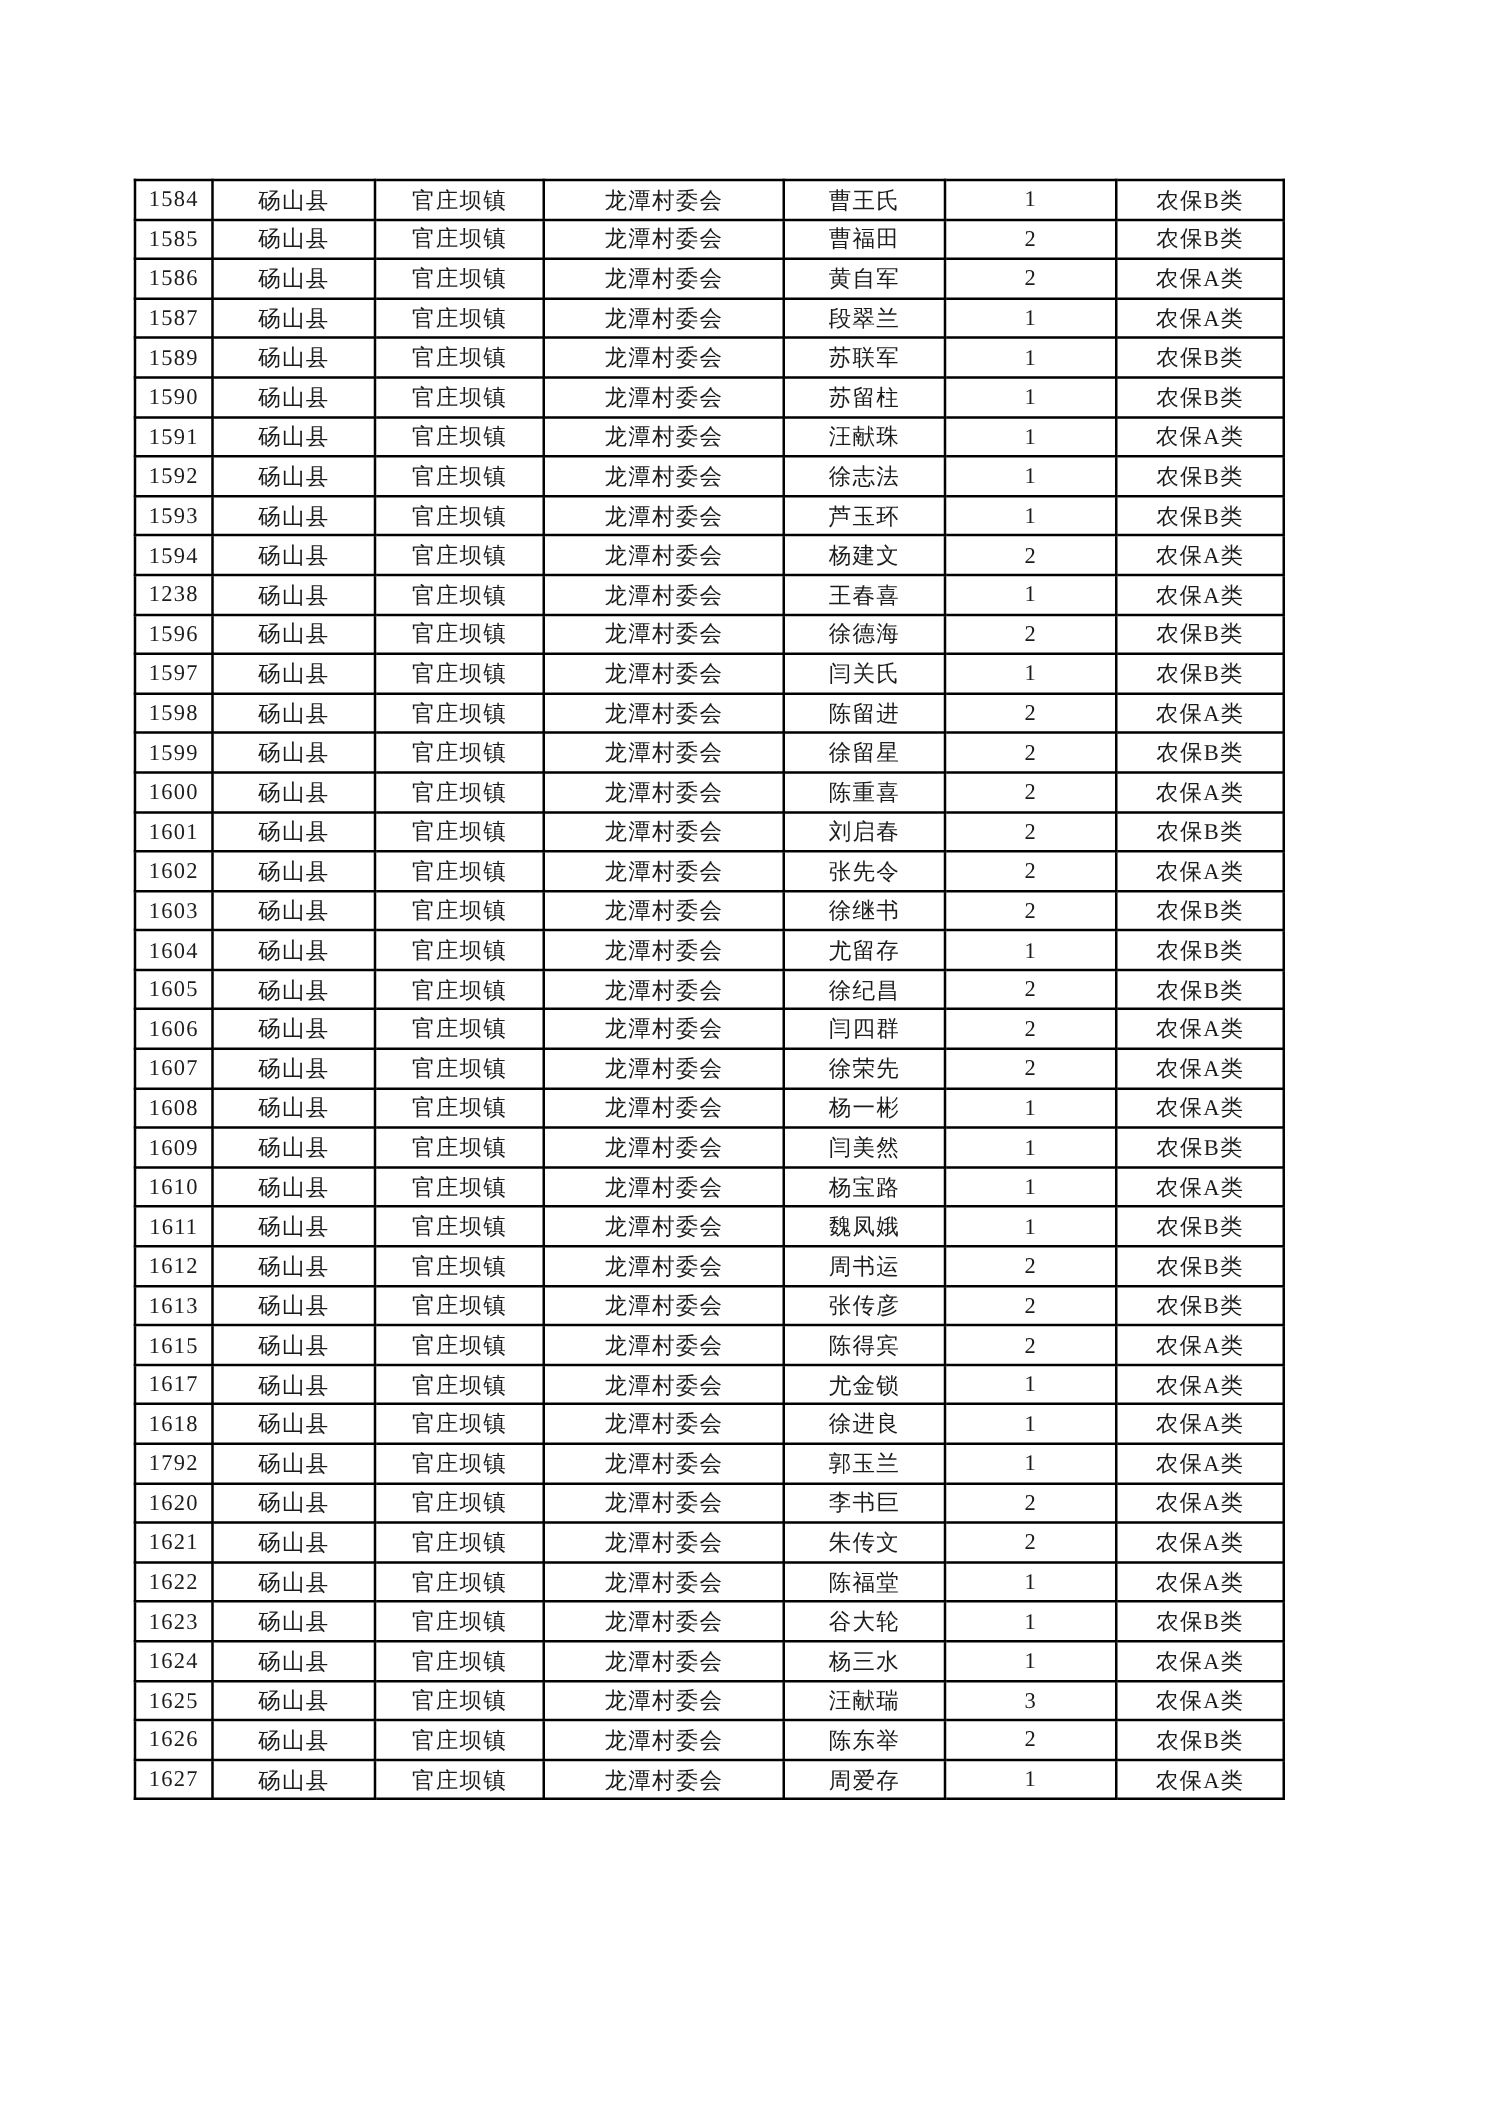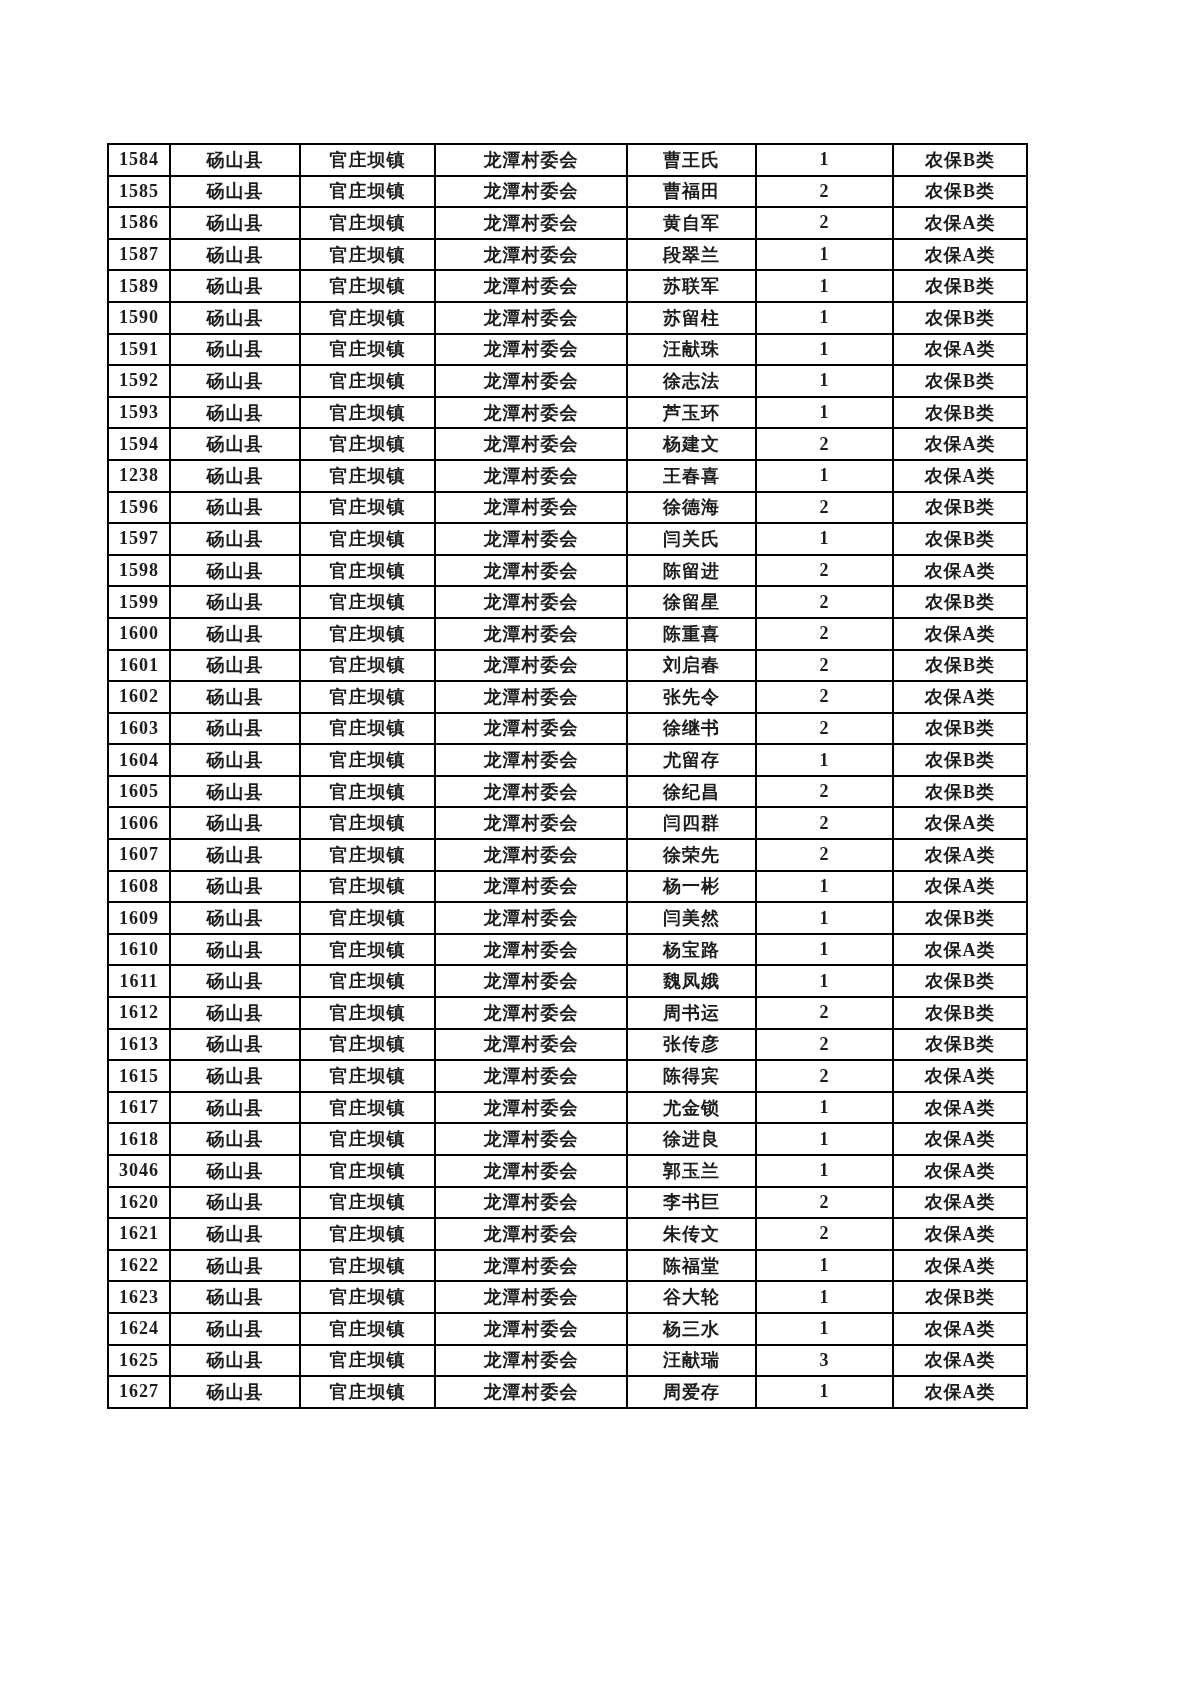--- a/index.html
+++ b/index.html
@@ -13,21 +13,20 @@
     position: relative;
     font-family: "Liberation Serif", "DejaVu Serif", serif;
     color: #1c1c1c;
   }
   .page {
     position: absolute;
     left: 0; top: 0;
     width: 1190px;
     height: 1683px;
     background: #ffffff;
-    font-weight: bold;
   }
   table.roster {
     position: absolute;
     left: 107px;
     top: 143px;
     border-collapse: collapse;
     table-layout: fixed;
     font-size: 18px;
   }
   table.roster td {
@@ -347,21 +346,21 @@
         <tr>
     <td>1618</td>
     <td>砀山县</td>
     <td>官庄坝镇</td>
     <td>龙潭村委会</td>
     <td>徐进良</td>
     <td>1</td>
     <td>农保A类</td>
   </tr>
         <tr>
-    <td>3046</td>
+    <td>1792</td>
     <td>砀山县</td>
     <td>官庄坝镇</td>
     <td>龙潭村委会</td>
     <td>郭玉兰</td>
     <td>1</td>
     <td>农保A类</td>
   </tr>
         <tr>
     <td>1620</td>
     <td>砀山县</td>
@@ -408,20 +407,29 @@
     <td>农保A类</td>
   </tr>
         <tr>
     <td>1625</td>
     <td>砀山县</td>
     <td>官庄坝镇</td>
     <td>龙潭村委会</td>
     <td>汪献瑞</td>
     <td>3</td>
     <td>农保A类</td>
+  </tr>
+        <tr>
+    <td>1626</td>
+    <td>砀山县</td>
+    <td>官庄坝镇</td>
+    <td>龙潭村委会</td>
+    <td>陈东举</td>
+    <td>2</td>
+    <td>农保B类</td>
   </tr>
         <tr>
     <td>1627</td>
     <td>砀山县</td>
     <td>官庄坝镇</td>
     <td>龙潭村委会</td>
     <td>周爱存</td>
     <td>1</td>
     <td>农保A类</td>
   </tr>

